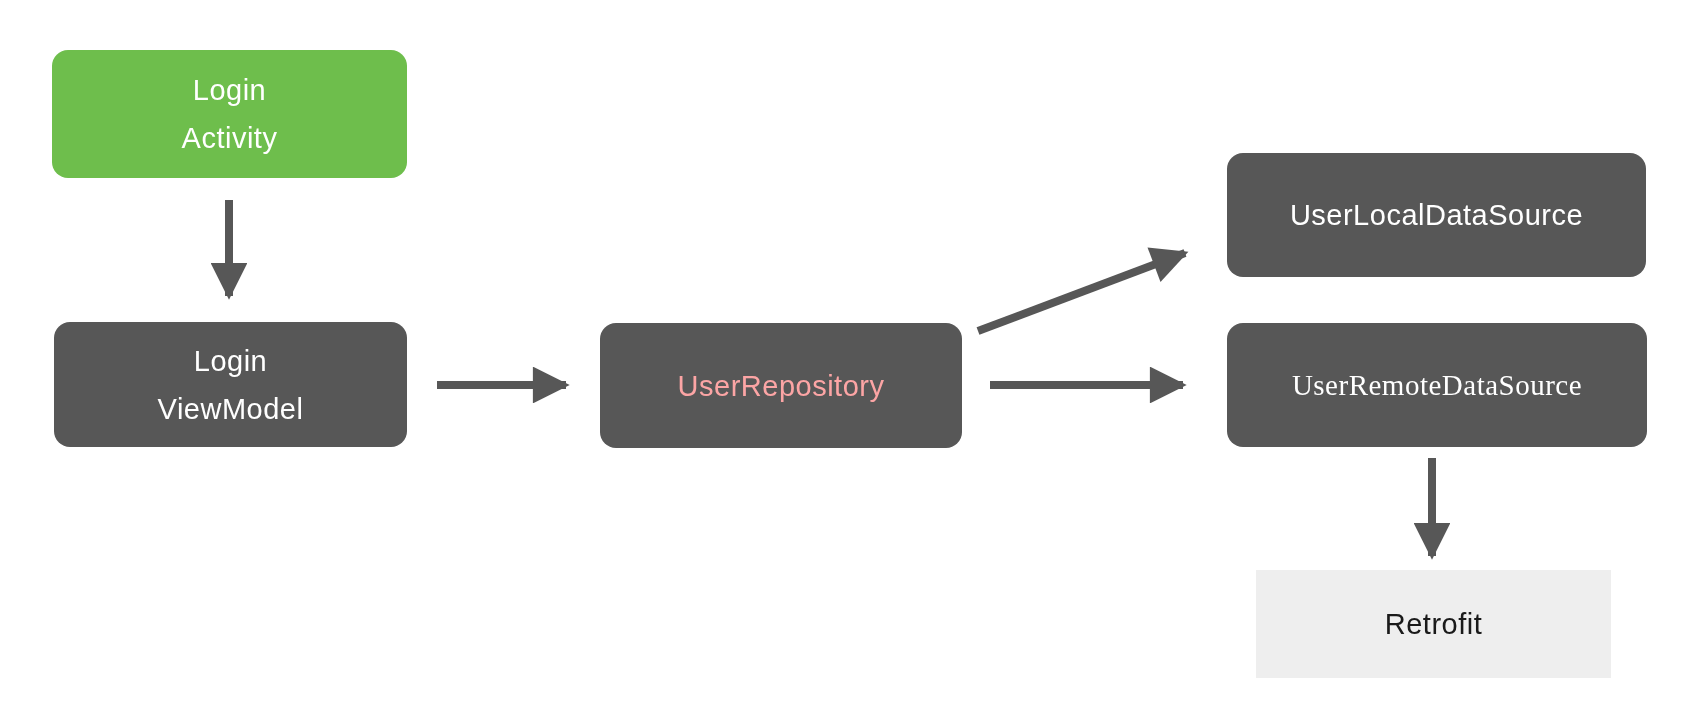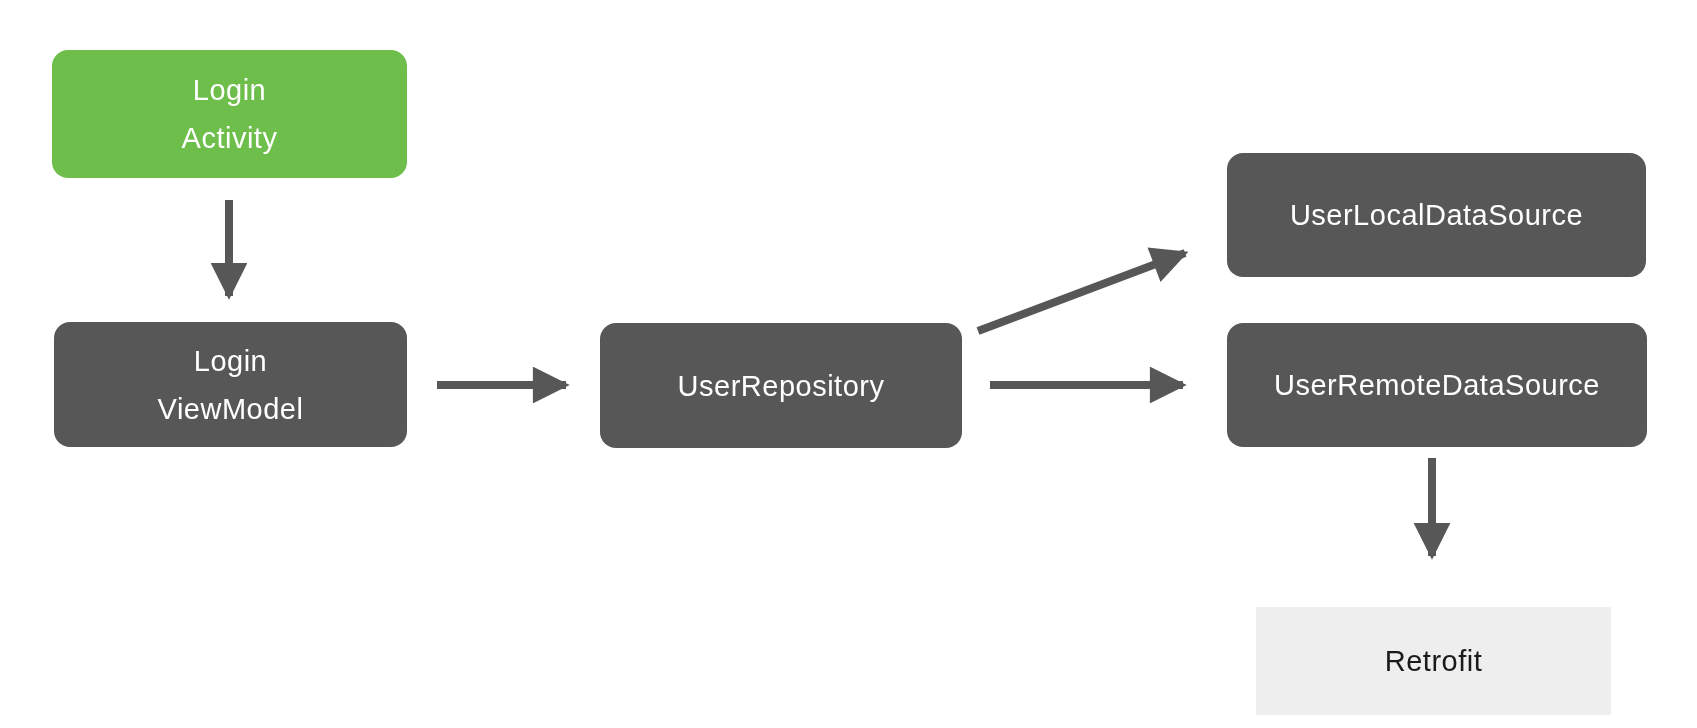--- a/index.html
+++ b/index.html
@@ -29,21 +29,21 @@
   }
   .node.rounded { border-radius: 16px; }
   .node.square  { border-radius: 0; }
 
   
   #n-login_activity          { left: 52px;   top: 50px;  width: 355px; height: 128px; }
   #n-login_viewmodel         { left: 54px;   top: 322px; width: 353px; height: 125px; }
   #n-user_repository         { left: 600px;  top: 323px; width: 362px; height: 125px; }
   #n-user_local_data_source  { left: 1227px; top: 153px; width: 419px; height: 124px; }
   #n-user_remote_data_source { left: 1227px; top: 323px; width: 420px; height: 124px; }
-  #n-retrofit                { left: 1256px; top: 570px; width: 355px; height: 108px; margin-top: 37px; }
+  #n-retrofit                { left: 1256px; top: 570px; width: 355px; height: 108px; }
 
   .edges-overlay {
     position: absolute;
     left: 0; top: 0;
     width: 1697px;
     height: 728px;
     pointer-events: none;
   }
 </style>
 </head>
@@ -63,21 +63,21 @@
     <line x1="990" y1="385" x2="1183" y2="385" stroke="#575757" stroke-width="8" marker-end="url(#arrowhead)"></line>
     <line x1="1432" y1="458" x2="1432" y2="556" stroke="#575757" stroke-width="8" marker-end="url(#arrowhead)"></line>
   </svg>
 
   <div class="node rounded" id="n-login_activity" style="background: rgb(110, 190, 76); color: rgb(255, 255, 255);">Login
 Activity</div>
 
   <div class="node rounded" id="n-login_viewmodel" style="background: rgb(87, 87, 87); color: rgb(255, 255, 255);">Login
 ViewModel</div>
 
-  <div class="node rounded" id="n-user_repository" style="background: rgb(87, 87, 87); color: #ffffff;">UserRepository</div>
+  <div class="node rounded" id="n-user_repository" style="background: rgb(87, 87, 87); color: #fca5a5;">UserRepository</div>
 
   <div class="node rounded" id="n-user_local_data_source" style="background: rgb(87, 87, 87); color: rgb(255, 255, 255);">UserLocalDataSource</div>
 
-  <div class="node rounded" id="n-user_remote_data_source" style="background: rgb(87, 87, 87); color: rgb(255, 255, 255);">UserRemoteDataSource</div>
+  <div class="node rounded" id="n-user_remote_data_source" style="background: rgb(87, 87, 87); color: rgb(255, 255, 255); font-family: Liberation Serif, serif;">UserRemoteDataSource</div>
 
   <div class="node square" id="n-retrofit" style="background: rgb(238, 238, 238); color: rgb(26, 26, 26);">Retrofit</div>
 
 </div>
 
 </body></html>

